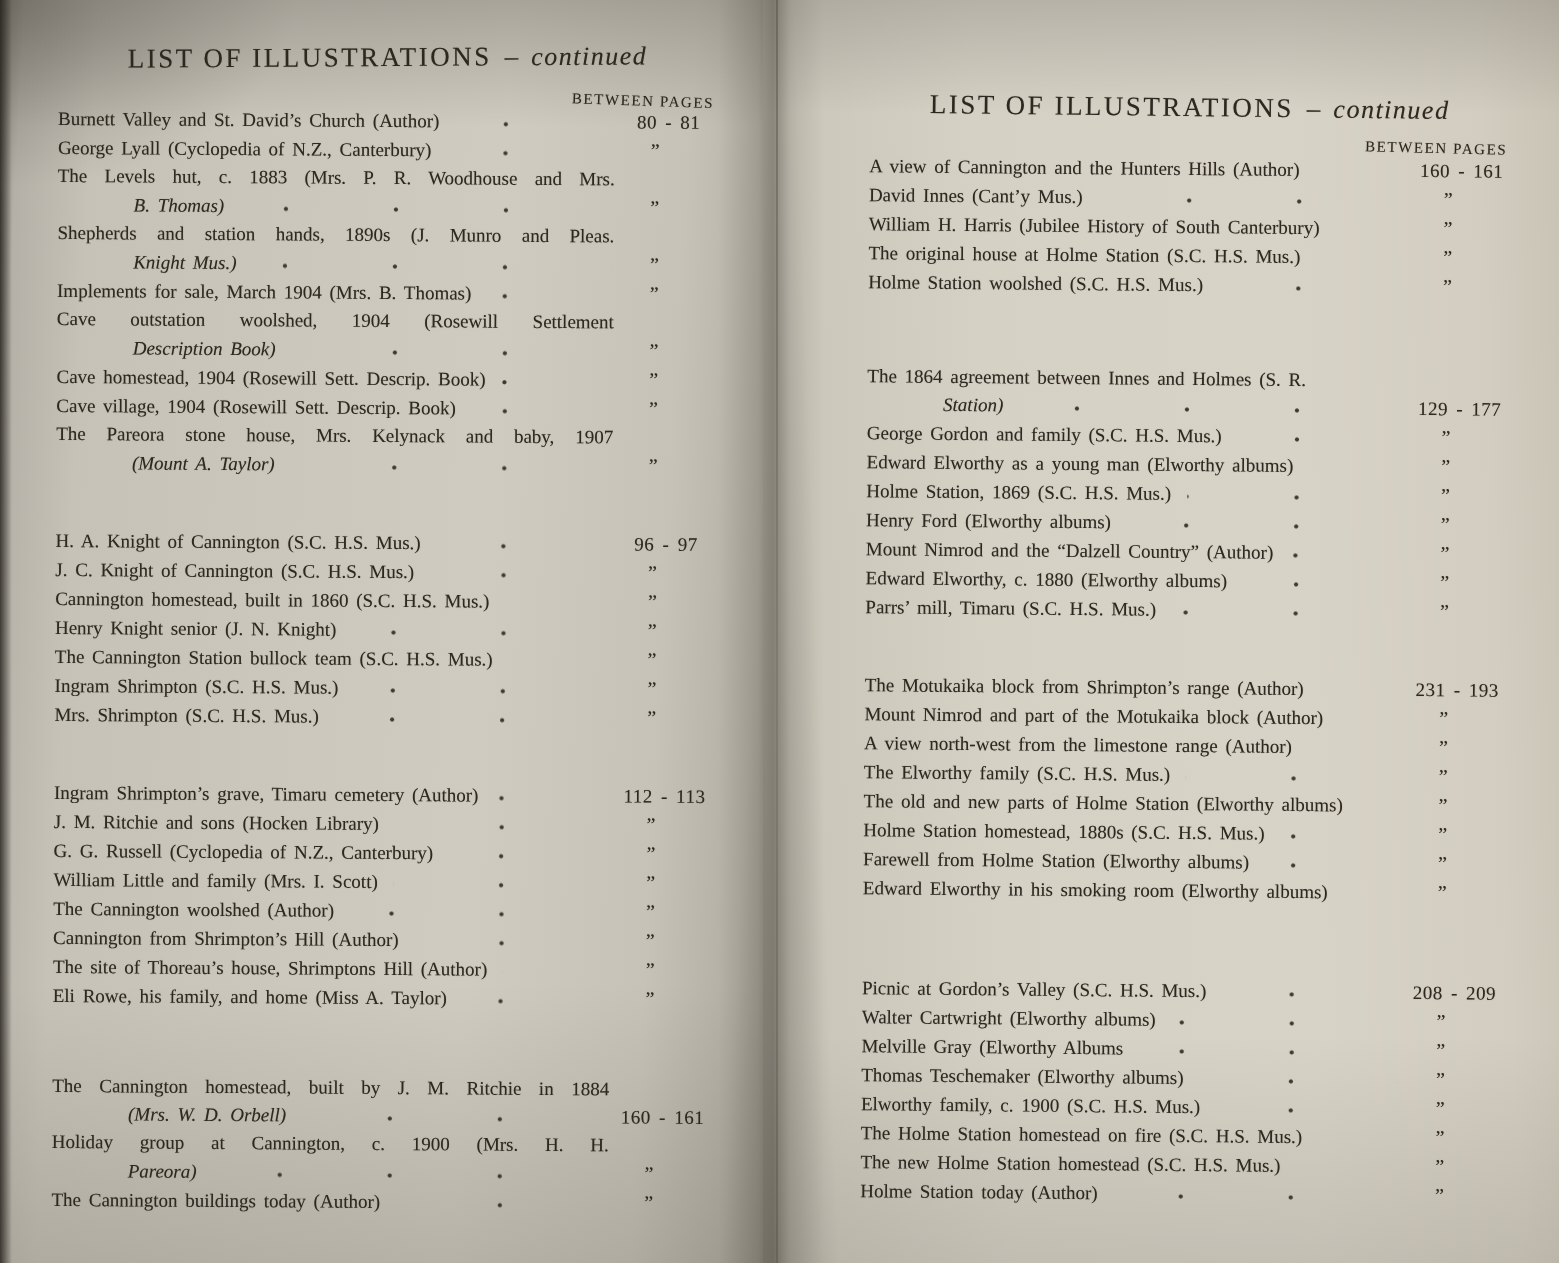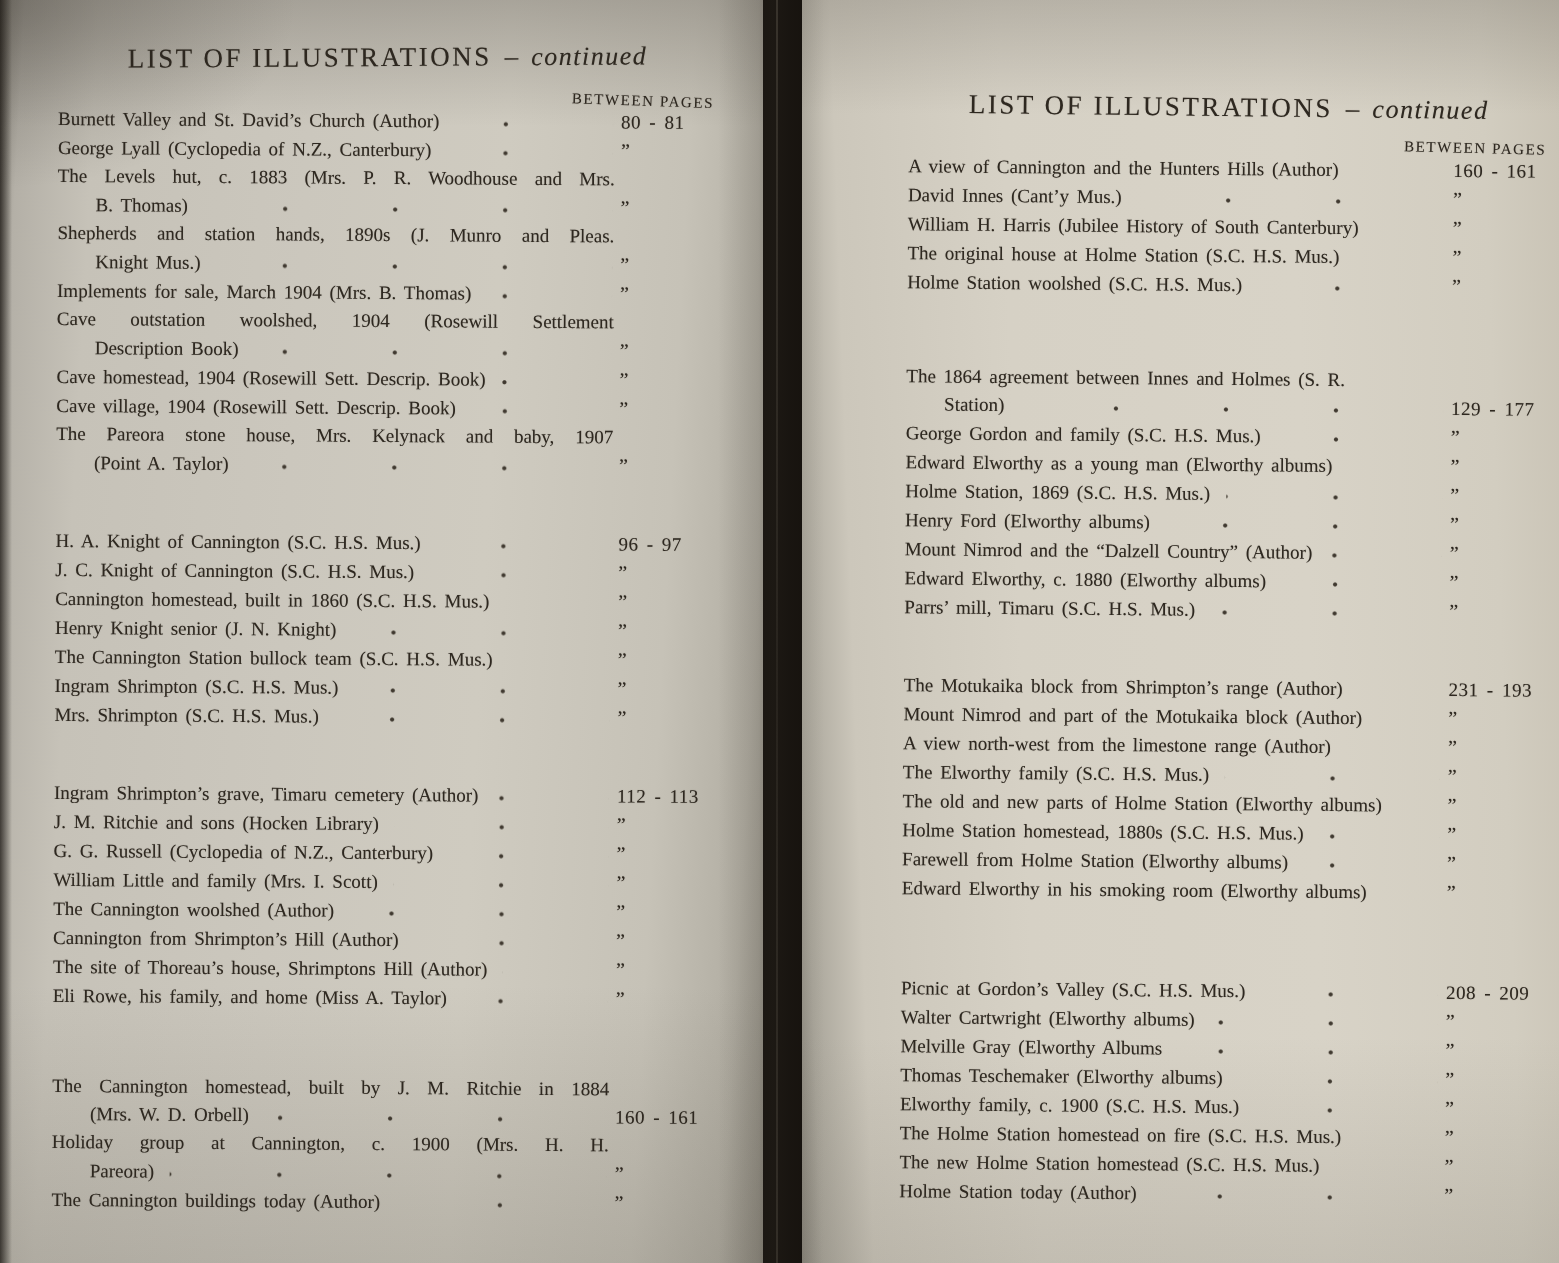--- a/index.html
+++ b/index.html
@@ -8,21 +8,21 @@
     font-family:"Liberation Serif","DejaVu Serif",serif;color:#2e2820;
   }
   .page{position:absolute;top:0;bottom:0;}
   .page0{
     left:0;width:763px;
     background-image:
       linear-gradient(180deg, rgba(105,100,92,.38) 0%, rgba(105,100,92,0) 10%, rgba(0,0,0,0) 78%, rgba(95,90,80,.22) 100%),
       linear-gradient(93deg,#8f8b82 0%,#b4b0a7 3%,#c6c2b8 12%,#cbc7bd 38%,#cfcbc0 62%,#c6c2b7 84%,#b2aea3 95%,#9c988d 100%);
   }
   .page1{
-    left:802px;right:0;
+    left:763px;right:0;
     background-image:
       linear-gradient(180deg, rgba(110,105,96,.30) 0%, rgba(110,105,96,0) 9%, rgba(0,0,0,0) 82%, rgba(105,100,90,.18) 100%),
       linear-gradient(88deg,#8e8a80 0%,#aaa69b 2.5%,#ccc7bb 9%,#d6d1c5 30%,#d8d3c7 66%,#d2cdc0 90%,#c9c3b5 100%);
   }
   .gutter{
     position:absolute;top:0;bottom:0;left:718px;width:106px;pointer-events:none;
     background:linear-gradient(90deg, rgba(60,55,47,0) 0%, rgba(60,55,47,.18) 38%, rgba(45,41,34,.34) 52%, rgba(60,55,47,.12) 68%, rgba(60,55,47,0) 100%);
   }
   .crease{
     position:absolute;top:0;bottom:0;left:776px;width:2px;pointer-events:none;
@@ -57,28 +57,28 @@
   .page0 .group + .group{margin-top:50px;}
   .page0 .group:nth-child(4){margin-top:62px;}
   .page1 .group + .group{margin-top:66px;}
   .page1 .group:nth-child(3){margin-top:50px;}
   .page1 .group:nth-child(4){margin-top:72px;}
 
   .row{display:flex;align-items:baseline;}
   .etext{white-space:nowrap;flex:0 1 auto;min-width:0;}
   .l1 .etext{display:block;white-space:normal;}
   .page0 .l1 .etext{width:557px;text-align:justify;text-align-last:justify;}
-  .indent{margin-left:38px;}
+  .indent{margin-left:76px;font-style:italic;}
   .leader{
     flex:1 1 14px;min-width:0;height:7px;align-self:baseline;
     margin:0 8px 0 16px;
     background-image:radial-gradient(circle at 3px 3.5px, rgba(52,45,36,.92) 1.5px, rgba(52,45,36,0) 2.6px);
     background-size:110px 7px;background-repeat:repeat-x;background-position:right center;
   }
-  .pgs{flex:0 0 95px;text-align:left;white-space:nowrap;box-sizing:border-box;letter-spacing:.5px;}
+  .pgs{flex:0 0 95px;text-align:center;white-space:nowrap;box-sizing:border-box;letter-spacing:.5px;}
   .pgs.ditto{padding-right:26px;font-size:20px;}
 </style>
 </head>
 <body>
 
 <div class="photo">
 
   <div class="page page0">
     <div class="content">
       <div class="title">
@@ -150,21 +150,21 @@
                 <span class="etext">Cave village, 1904 (Rosewill Sett. Descrip. Book)</span>
                 <span class="leader"></span>
                 <span class="pgs ditto">”</span>
               </div>
             </div>
             <div class="entry">
               <div class="l1">
                 <span class="etext">The Pareora stone house, Mrs. Kelynack and baby, 1907</span>
               </div>
               <div class="row">
-                <span class="etext indent">(Point A. Taylor)</span>
+                <span class="etext indent">(Mount A. Taylor)</span>
                 <span class="leader"></span>
                 <span class="pgs ditto">”</span>
               </div>
             </div>
           </div>
           <div class="group">
             <div class="entry">
               <div class="row">
                 <span class="etext">H. A. Knight of Cannington (S.C. H.S. Mus.)</span>
                 <span class="leader"></span>

